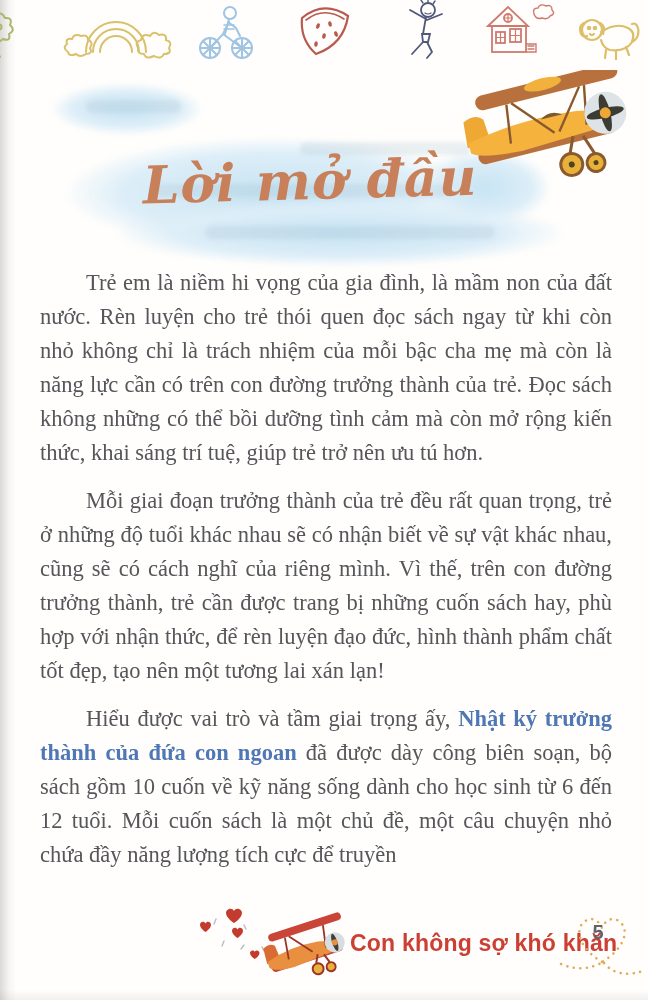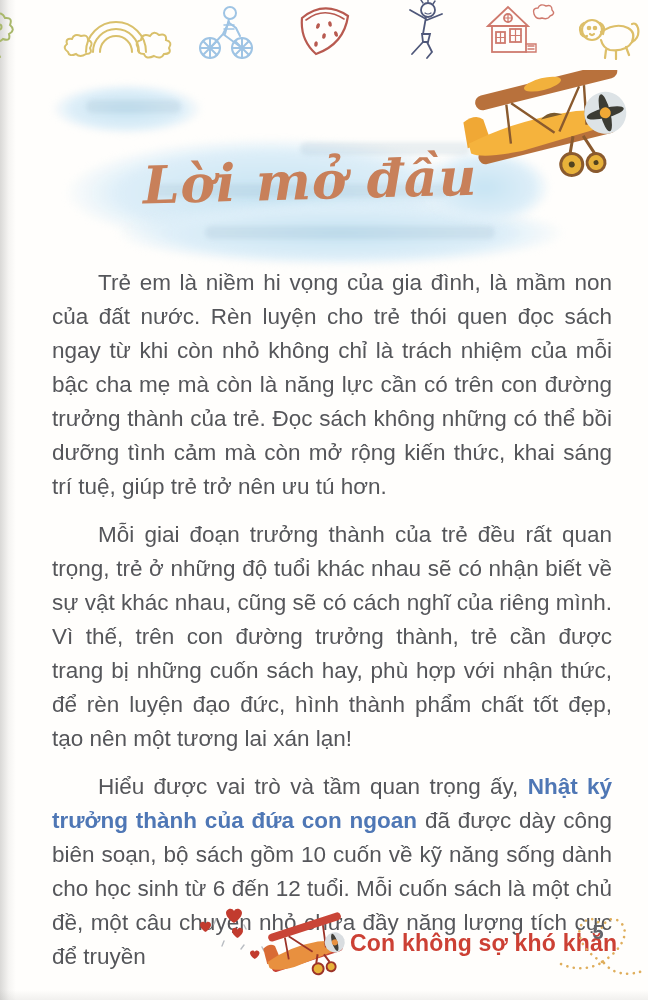--- a/index.html
+++ b/index.html
@@ -50,21 +50,21 @@
     letter-spacing:1px;
   }
 
   
   .body-text{
     position:absolute;left:40px;right:36px;top:266px;
     color:#55565a;
     font-size:22.5px;line-height:34px;
     text-align:justify;
   }
-  .body-text p{margin:0 0 14px 12px;text-indent:46px;}
+  .body-text p{margin:0 0 14px 0;text-indent:46px;font-family:Liberation Serif, serif;}
   .series-title{color:#4f77b5;font-weight:bold;}
 
   
   .footer-title{
     position:absolute;left:350px;top:930px;
     color:#cc4034;font-weight:bold;font-size:23px;letter-spacing:.2px;
     white-space:nowrap;
   }
   .page-number{
     position:absolute;left:586px;top:921px;width:24px;text-align:center;
@@ -197,21 +197,21 @@
         <circle cx="129" cy="103" r="2.5" fill="#51431f"></circle>
       </g>
     </svg>
   </span>
 
   <h1 class="page-title">Lời mở đầu</h1>
 
   <div class="body-text">
     <p>Trẻ em là niềm hi vọng của gia đình, là mầm non của đất nước. Rèn luyện cho trẻ thói quen đọc sách ngay từ khi còn nhỏ không chỉ là trách nhiệm của mỗi bậc cha mẹ mà còn là năng lực cần có trên con đường trưởng thành của trẻ. Đọc sách không những có thể bồi dưỡng tình cảm mà còn mở rộng kiến thức, khai sáng trí tuệ, giúp trẻ trở nên ưu tú hơn.</p>
     <p>Mỗi giai đoạn trưởng thành của trẻ đều rất quan trọng, trẻ ở những độ tuổi khác nhau sẽ có nhận biết về sự vật khác nhau, cũng sẽ có cách nghĩ của riêng mình. Vì thế, trên con đường trưởng thành, trẻ cần được trang bị những cuốn sách hay, phù hợp với nhận thức, để rèn luyện đạo đức, hình thành phẩm chất tốt đẹp, tạo nên một tương lai xán lạn!</p>
-    <p><span>Hiểu được vai trò và tầm quan trọng ấy, </span><span class="series-title">Nhật ký trưởng thành của đứa con ngoan</span><span> đã được dày công biên soạn, bộ sách gồm 10 cuốn về kỹ năng sống dành cho học sinh từ 6 đến 12 tuổi. Mỗi cuốn sách là một chủ đề, một câu chuyện nhỏ chứa đầy năng lượng tích cực để truyền</span></p>
+    <p><span>Hiểu được vai trò và tầm giai trọng ấy, </span><span class="series-title">Nhật ký trưởng thành của đứa con ngoan</span><span> đã được dày công biên soạn, bộ sách gồm 10 cuốn về kỹ năng sống dành cho học sinh từ 6 đến 12 tuổi. Mỗi cuốn sách là một chủ đề, một câu chuyện nhỏ chứa đầy năng lượng tích cực để truyền</span></p>
   </div>
 
   <span class="doodle" style="left:176px;top:905px">
     <svg width="92" height="72" viewBox="0 0 92 72">
       <g fill="#c23b2e">
         <path d="M50 8 C50 4 56 2 58 6 C60 2 66 4 66 8 C66 13 58 18 58 18 C58 18 50 13 50 8 Z"></path>
         <path d="M24 20 C24 17 28 15.5 29.5 18.5 C31 15.5 35 17 35 20 C35 23.5 29.5 27 29.5 27 C29.5 27 24 23.5 24 20 Z"></path>
         <path d="M56 26 C56 23 60 21.5 61.5 24.5 C63 21.5 67 23 67 26 C67 29.5 61.5 33 61.5 33 C61.5 33 56 29.5 56 26 Z"></path>
         <path d="M74 48 C74 45.5 77.5 44.3 78.8 46.8 C80 44.3 83.5 45.5 83.5 48 C83.5 51 78.8 54 78.8 54 C78.8 54 74 51 74 48 Z"></path>
       </g>

